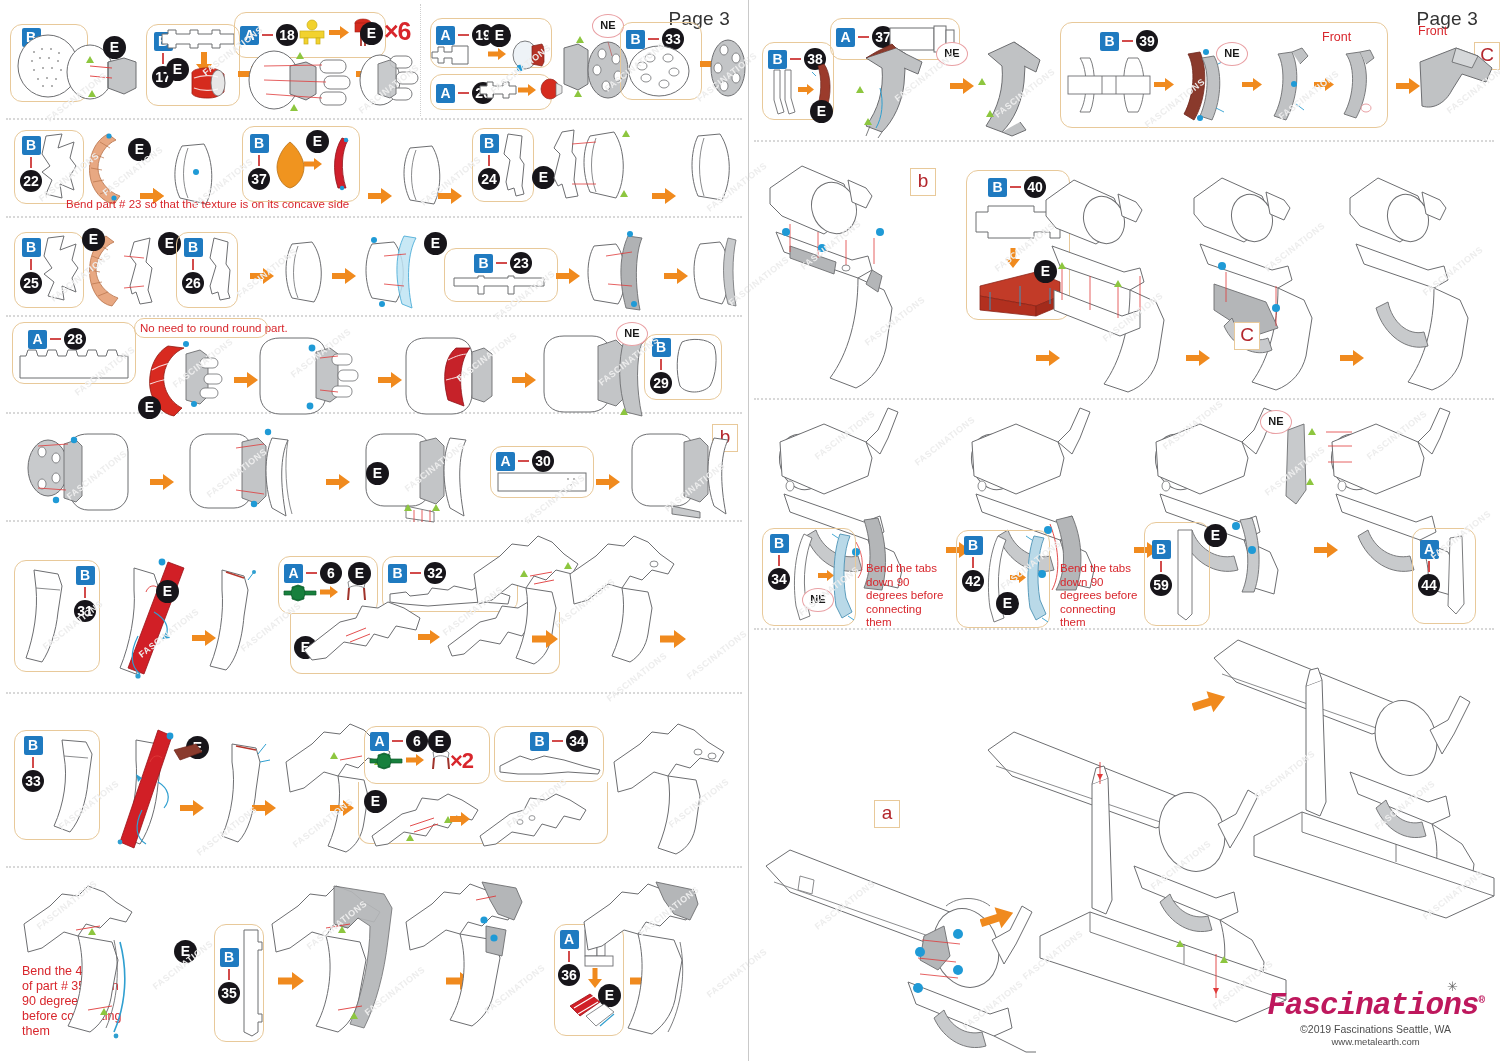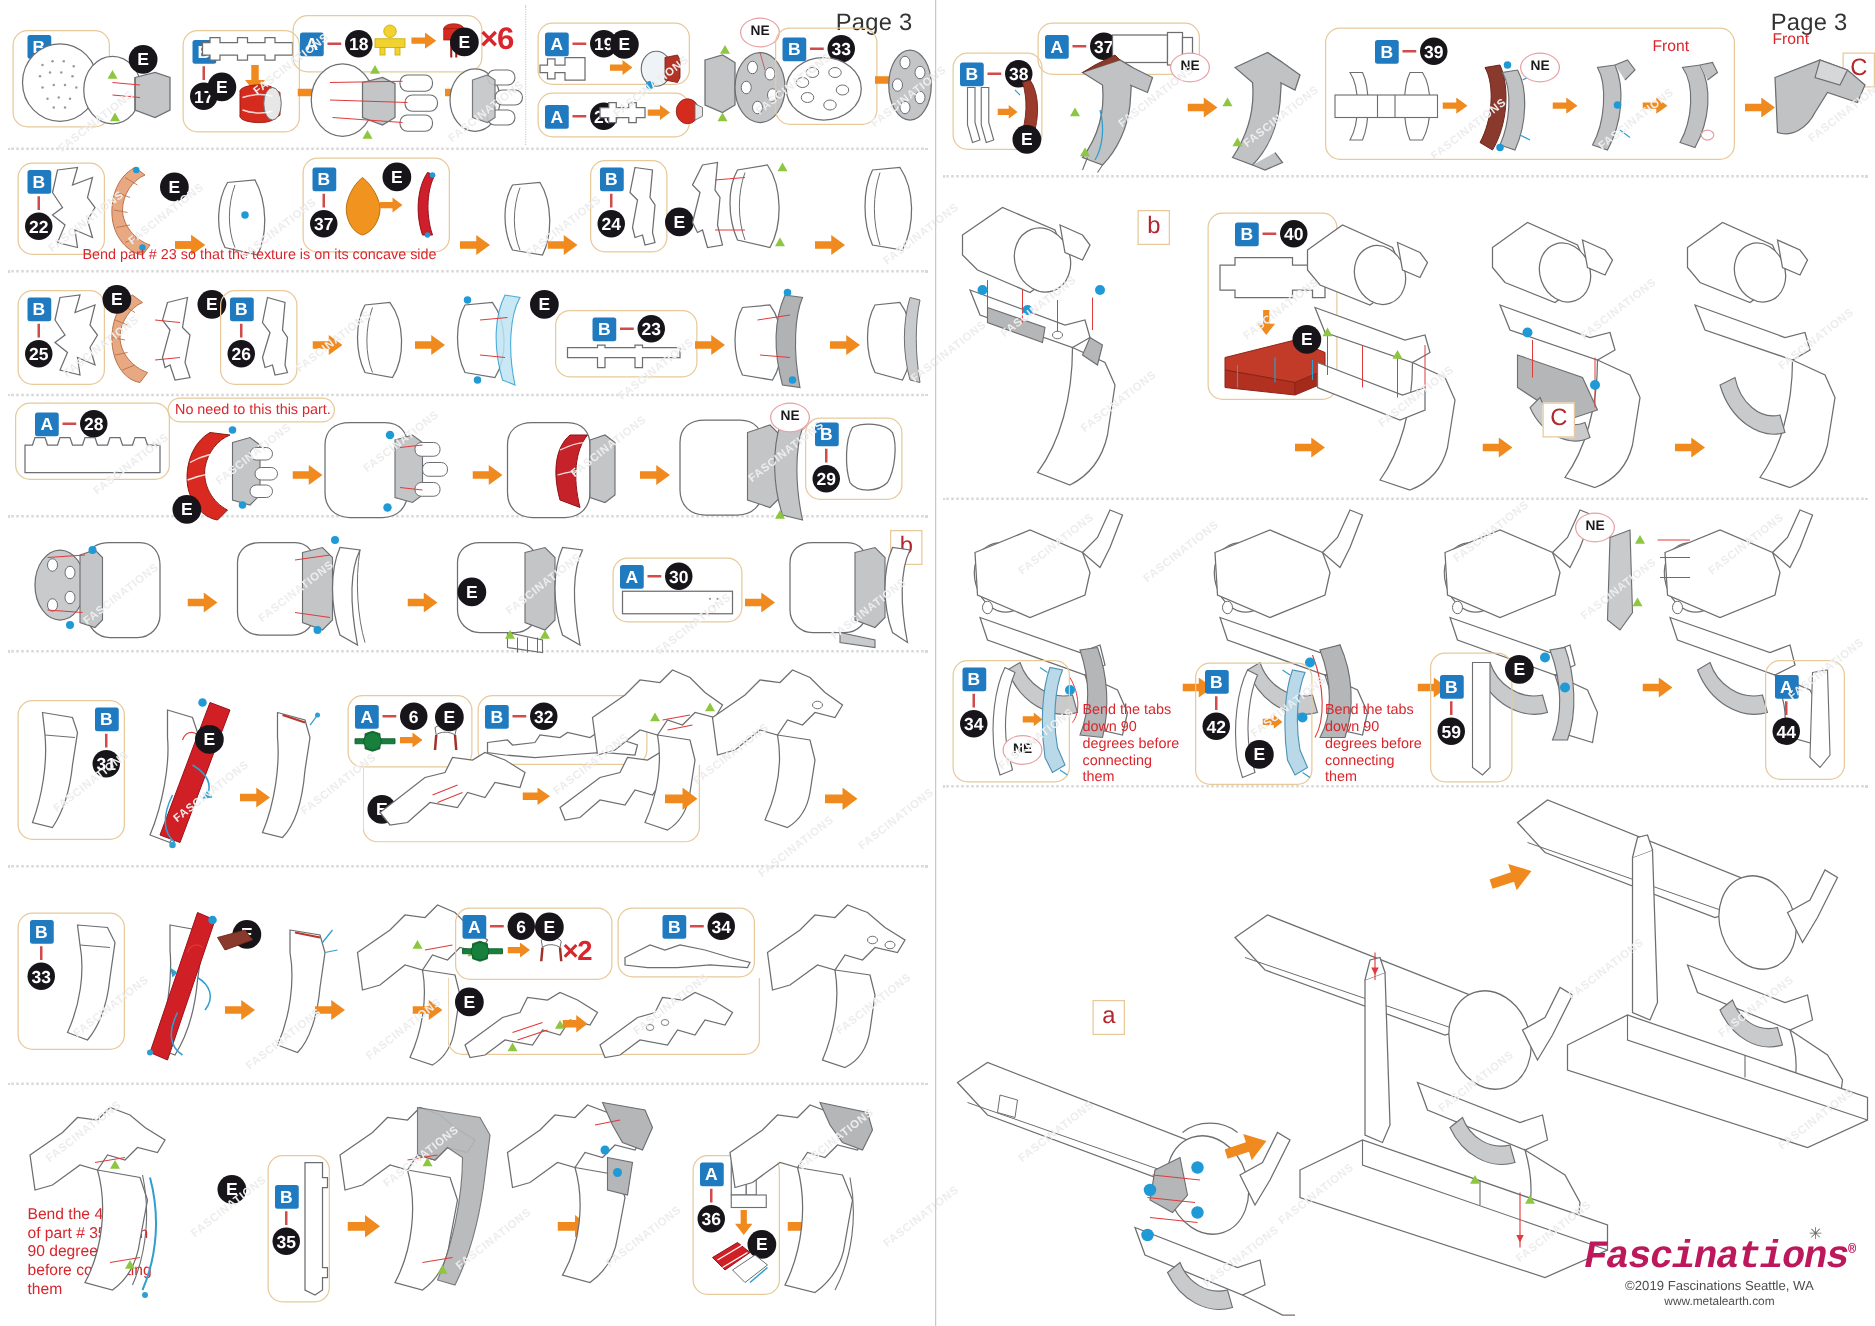--- a/index.html
+++ b/index.html
@@ -624,21 +624,21 @@
     <div class="tag" style="left:28px;top:328px;">
       <span class="sheetcode">A</span>
       <span class="dash"></span>
       <span class="num">28</span>
     </div>
     <div class="fig" style="left:16px;top:348px;">
       <svg width="116" height="34" viewBox="0 0 116 34">
         <path d="M4 8 L10 8 L12 2 L20 2 L22 8 L30 8 L32 2 L40 2 L42 8 L50 8 L52 2 L60 2 L62 8 L70 8 L72 2 L80 2 L82 8 L90 8 L92 2 L100 2 L102 8 L112 8 L112 30 L4 30 Z" fill="#fff" stroke="#6d6e71" stroke-width="1"></path>
       </svg>
     </div>
-    <div class="note" style="left:140px;top:322px;">No need to this this part.</div>
+    <div class="note" style="left:140px;top:322px;">No need to round round part.</div>
     <div class="panel" style="left:134px;top:318px;width:134px;height:20px;"></div>
     <div class="fig" style="left:142px;top:340px;">
       <svg width="84" height="80" viewBox="0 0 84 80">
         <path d="M26 6 C12 14, 6 32, 8 48 C10 62, 20 74, 32 76 L40 68 C28 62, 20 48, 22 34 C24 22, 32 12, 42 8 Z" fill="#d82a20" stroke="#8f1a12" stroke-width=".8"></path>
         <g stroke="#fff" stroke-width="1.1" opacity=".85" fill="none">
           <path d="M10 30 C20 24, 32 22, 42 22"></path>
             <path d="M8 44 C18 40, 30 38, 40 38"></path>
         </g>
         <path d="M44 14 L58 10 L66 16 L66 56 L58 64 L44 60 Z" fill="#c3c5c7" stroke="#6d6e71" stroke-width=".9"></path>
         <g fill="#fff" stroke="#6d6e71" stroke-width=".8">

